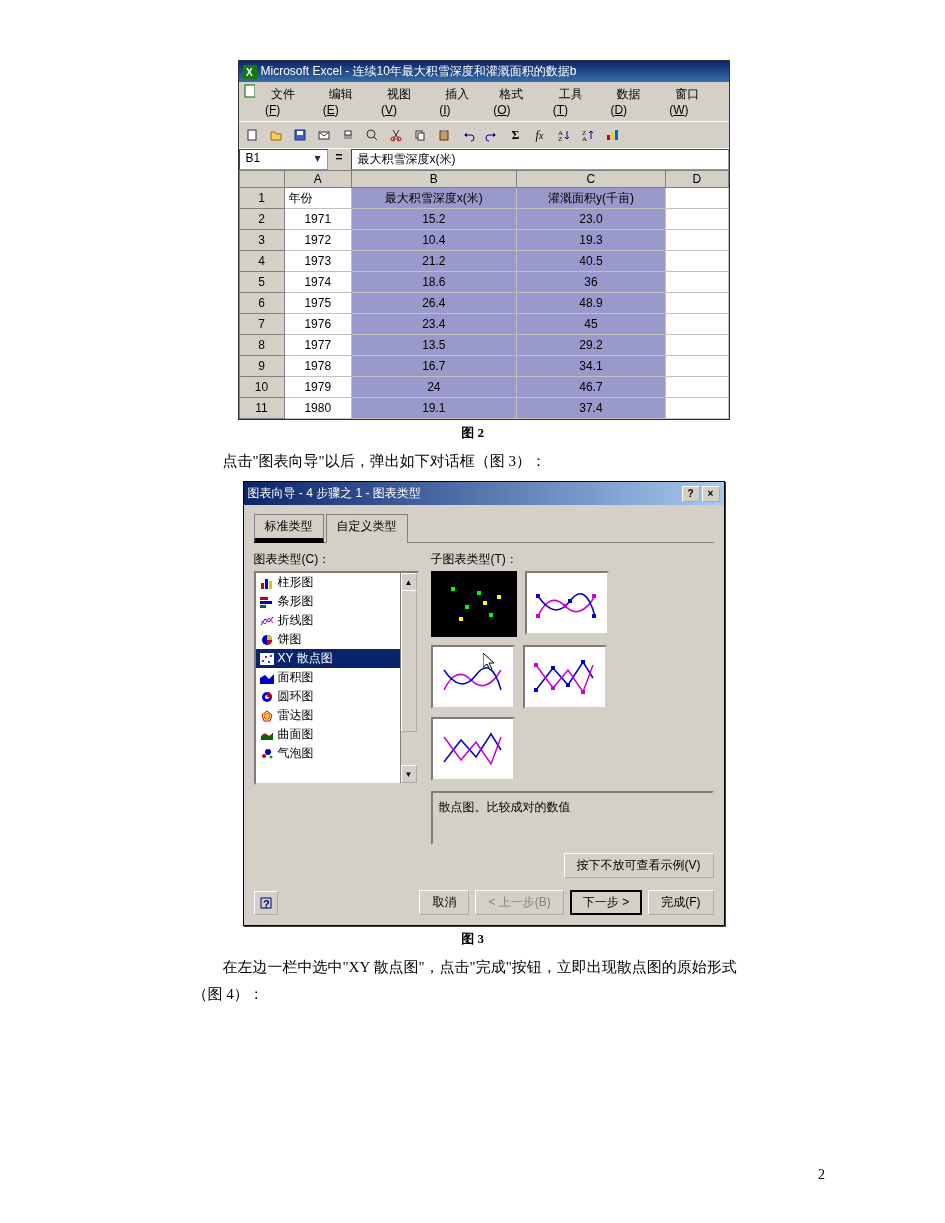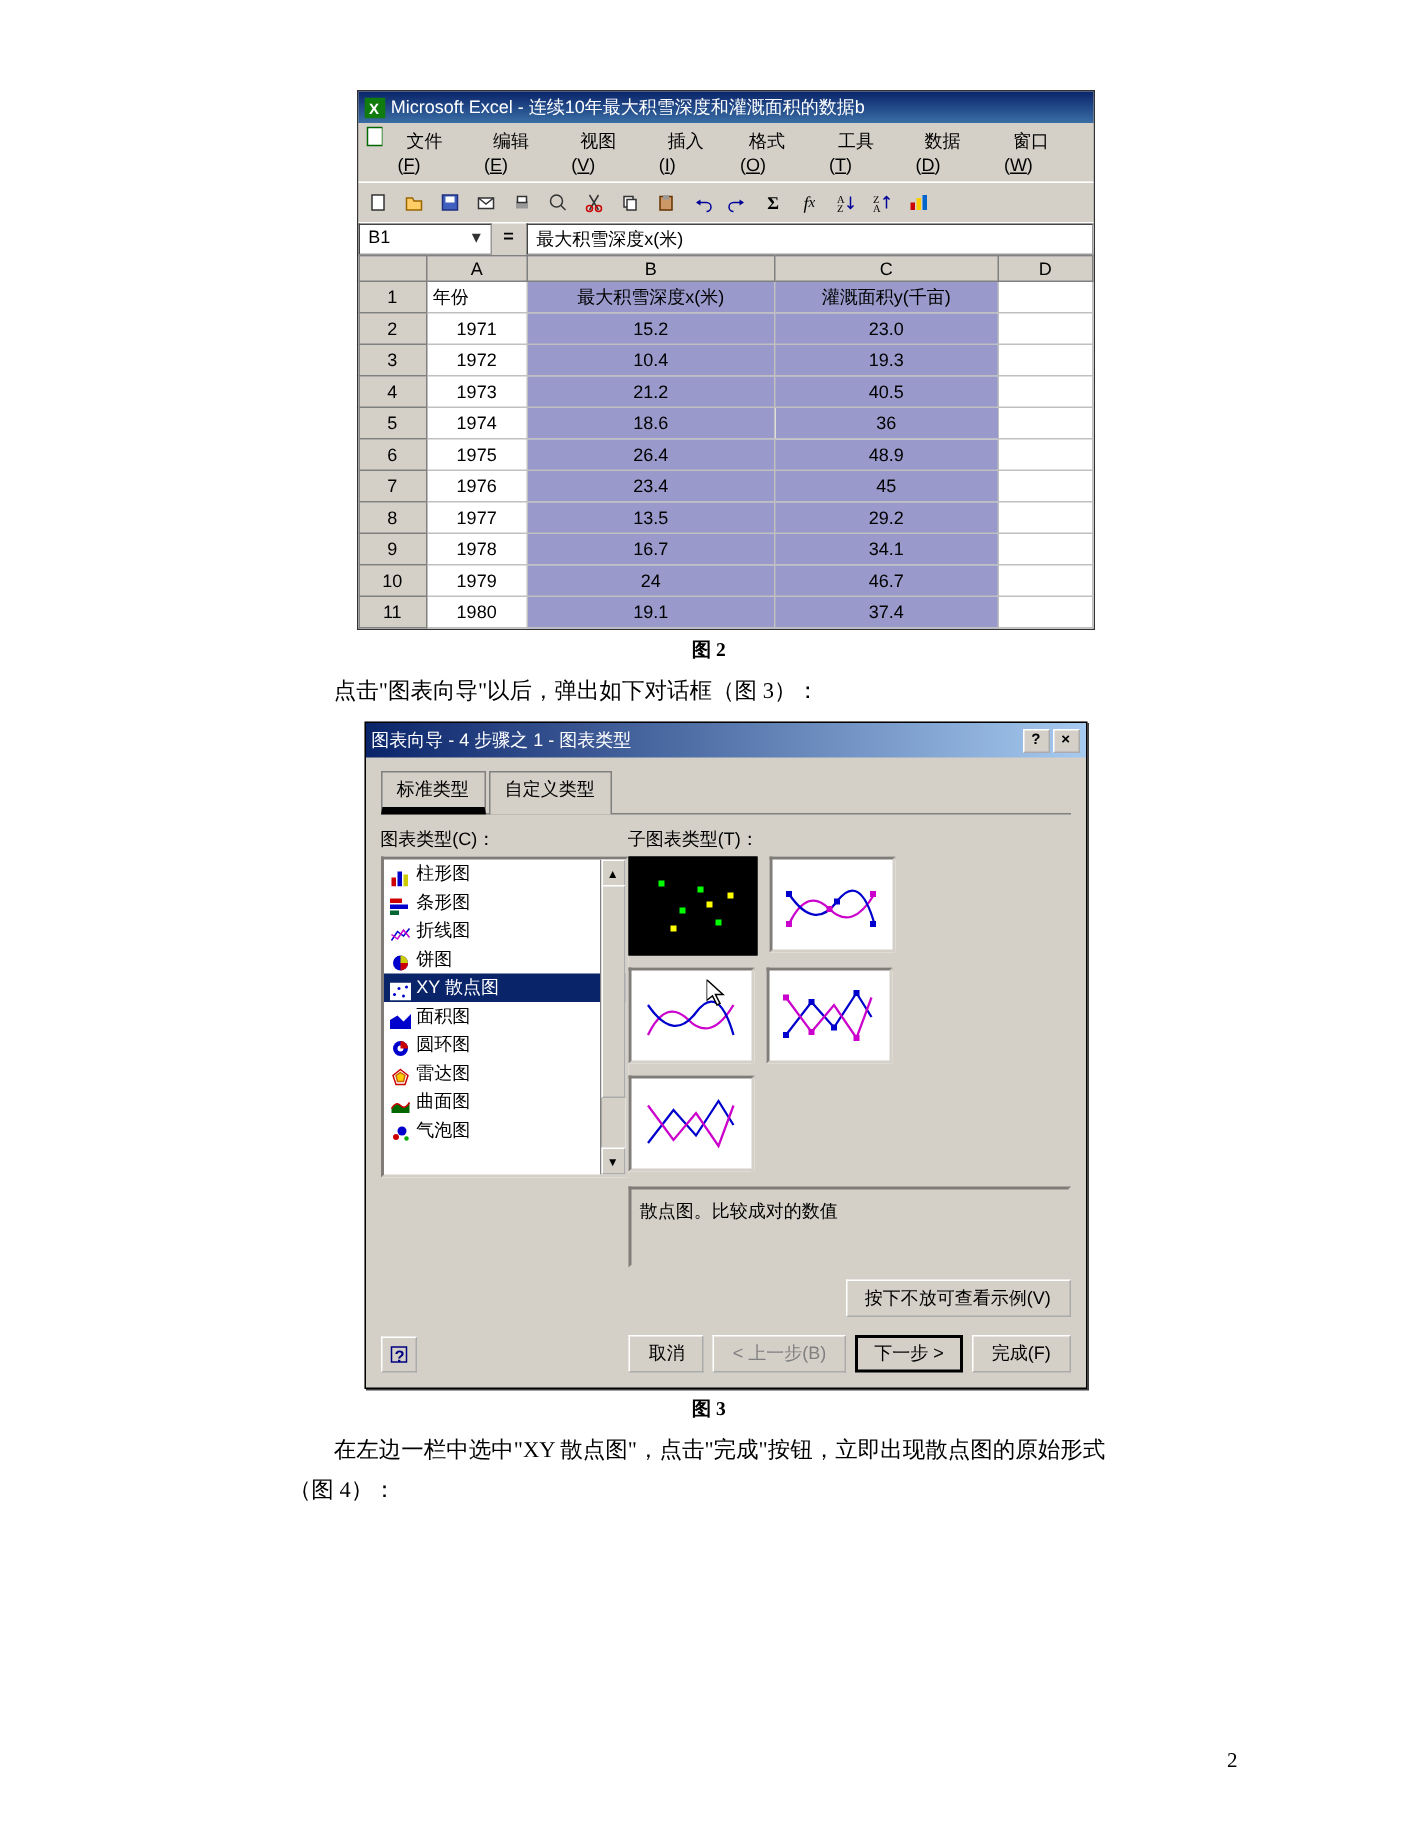--- a/index.html
+++ b/index.html
@@ -33,26 +33,26 @@
 
 
 .dlg{width:480px;margin:0 0 0 90px;background:#d4d0c8;border:1px solid #000;box-shadow:1px 1px 0 #404040;font-family:Tahoma,"SimSun",sans-serif;font-size:12px}
 .d-title{background:linear-gradient(to right,#0a246a,#a6caf0);color:#fff;padding:3px 4px;display:flex;align-items:center}
 .d-title .txt{flex:1}
 .d-title .wbtn{width:16px;height:14px;background:#d4d0c8;border:1px outset #fff;margin-left:2px;display:flex;align-items:center;justify-content:center;font-size:10px;color:#000;font-weight:bold;font-family:Arial}
 .d-body{padding:8px 10px 6px}
 .tabs{display:flex;border-bottom:1px solid #808080;margin-bottom:8px}
 .tab{padding:3px 10px;background:#d4d0c8;border:1px solid #808080;border-bottom:none;margin-right:2px;position:relative;top:1px}
 .tab.active{background:#d4d0c8;border-bottom:5px solid #000000}
-.d-cols{display:flex;}
+.d-cols{display:flex;gap:12px}
 .d-left{width:165px}
 .d-right{flex:1}
 .d-label{margin-bottom:3px}
 .listbox{background:#fff;border:2px inset #d4d0c8;height:210px;overflow:hidden;position:relative}
-.listbox .item{display:flex;align-items:flex-end;padding:1px 3px;gap:3px}
+.listbox .item{display:flex;align-items:center;padding:1px 3px;gap:3px}
 .listbox .item.sel{background:#0a246a;color:#ffffff}
 .listbox .item .ico{width:16px;height:13px;display:flex;align-items:center;justify-content:center}
 .listbox .sbar{position:absolute;right:0;top:0;bottom:0;width:16px;background:#d4d0c8;border-left:1px solid #808080}
 .listbox .sbar .sbtn{height:16px;background:#d4d0c8;border:1px outset #fff;display:flex;align-items:center;justify-content:center;font-size:8px}
 .listbox .sbar .thumb{position:absolute;top:17px;left:0;right:0;height:140px;background:#d4d0c8;border:1px outset #fff}
 .subgrid{display:flex;flex-wrap:wrap;gap:8px;width:200px}
 .subchart{width:80px;height:60px;background:#fff;border:2px inset #d4d0c8;display:flex;align-items:center;justify-content:center;position:relative}
 .subchart.sel{border:3px solid #000;background:#000}
 .descbox{border:2px inset #d4d0c8;margin-top:10px;padding:6px;height:38px}
 .preview-btn{margin-top:8px;text-align:right}

